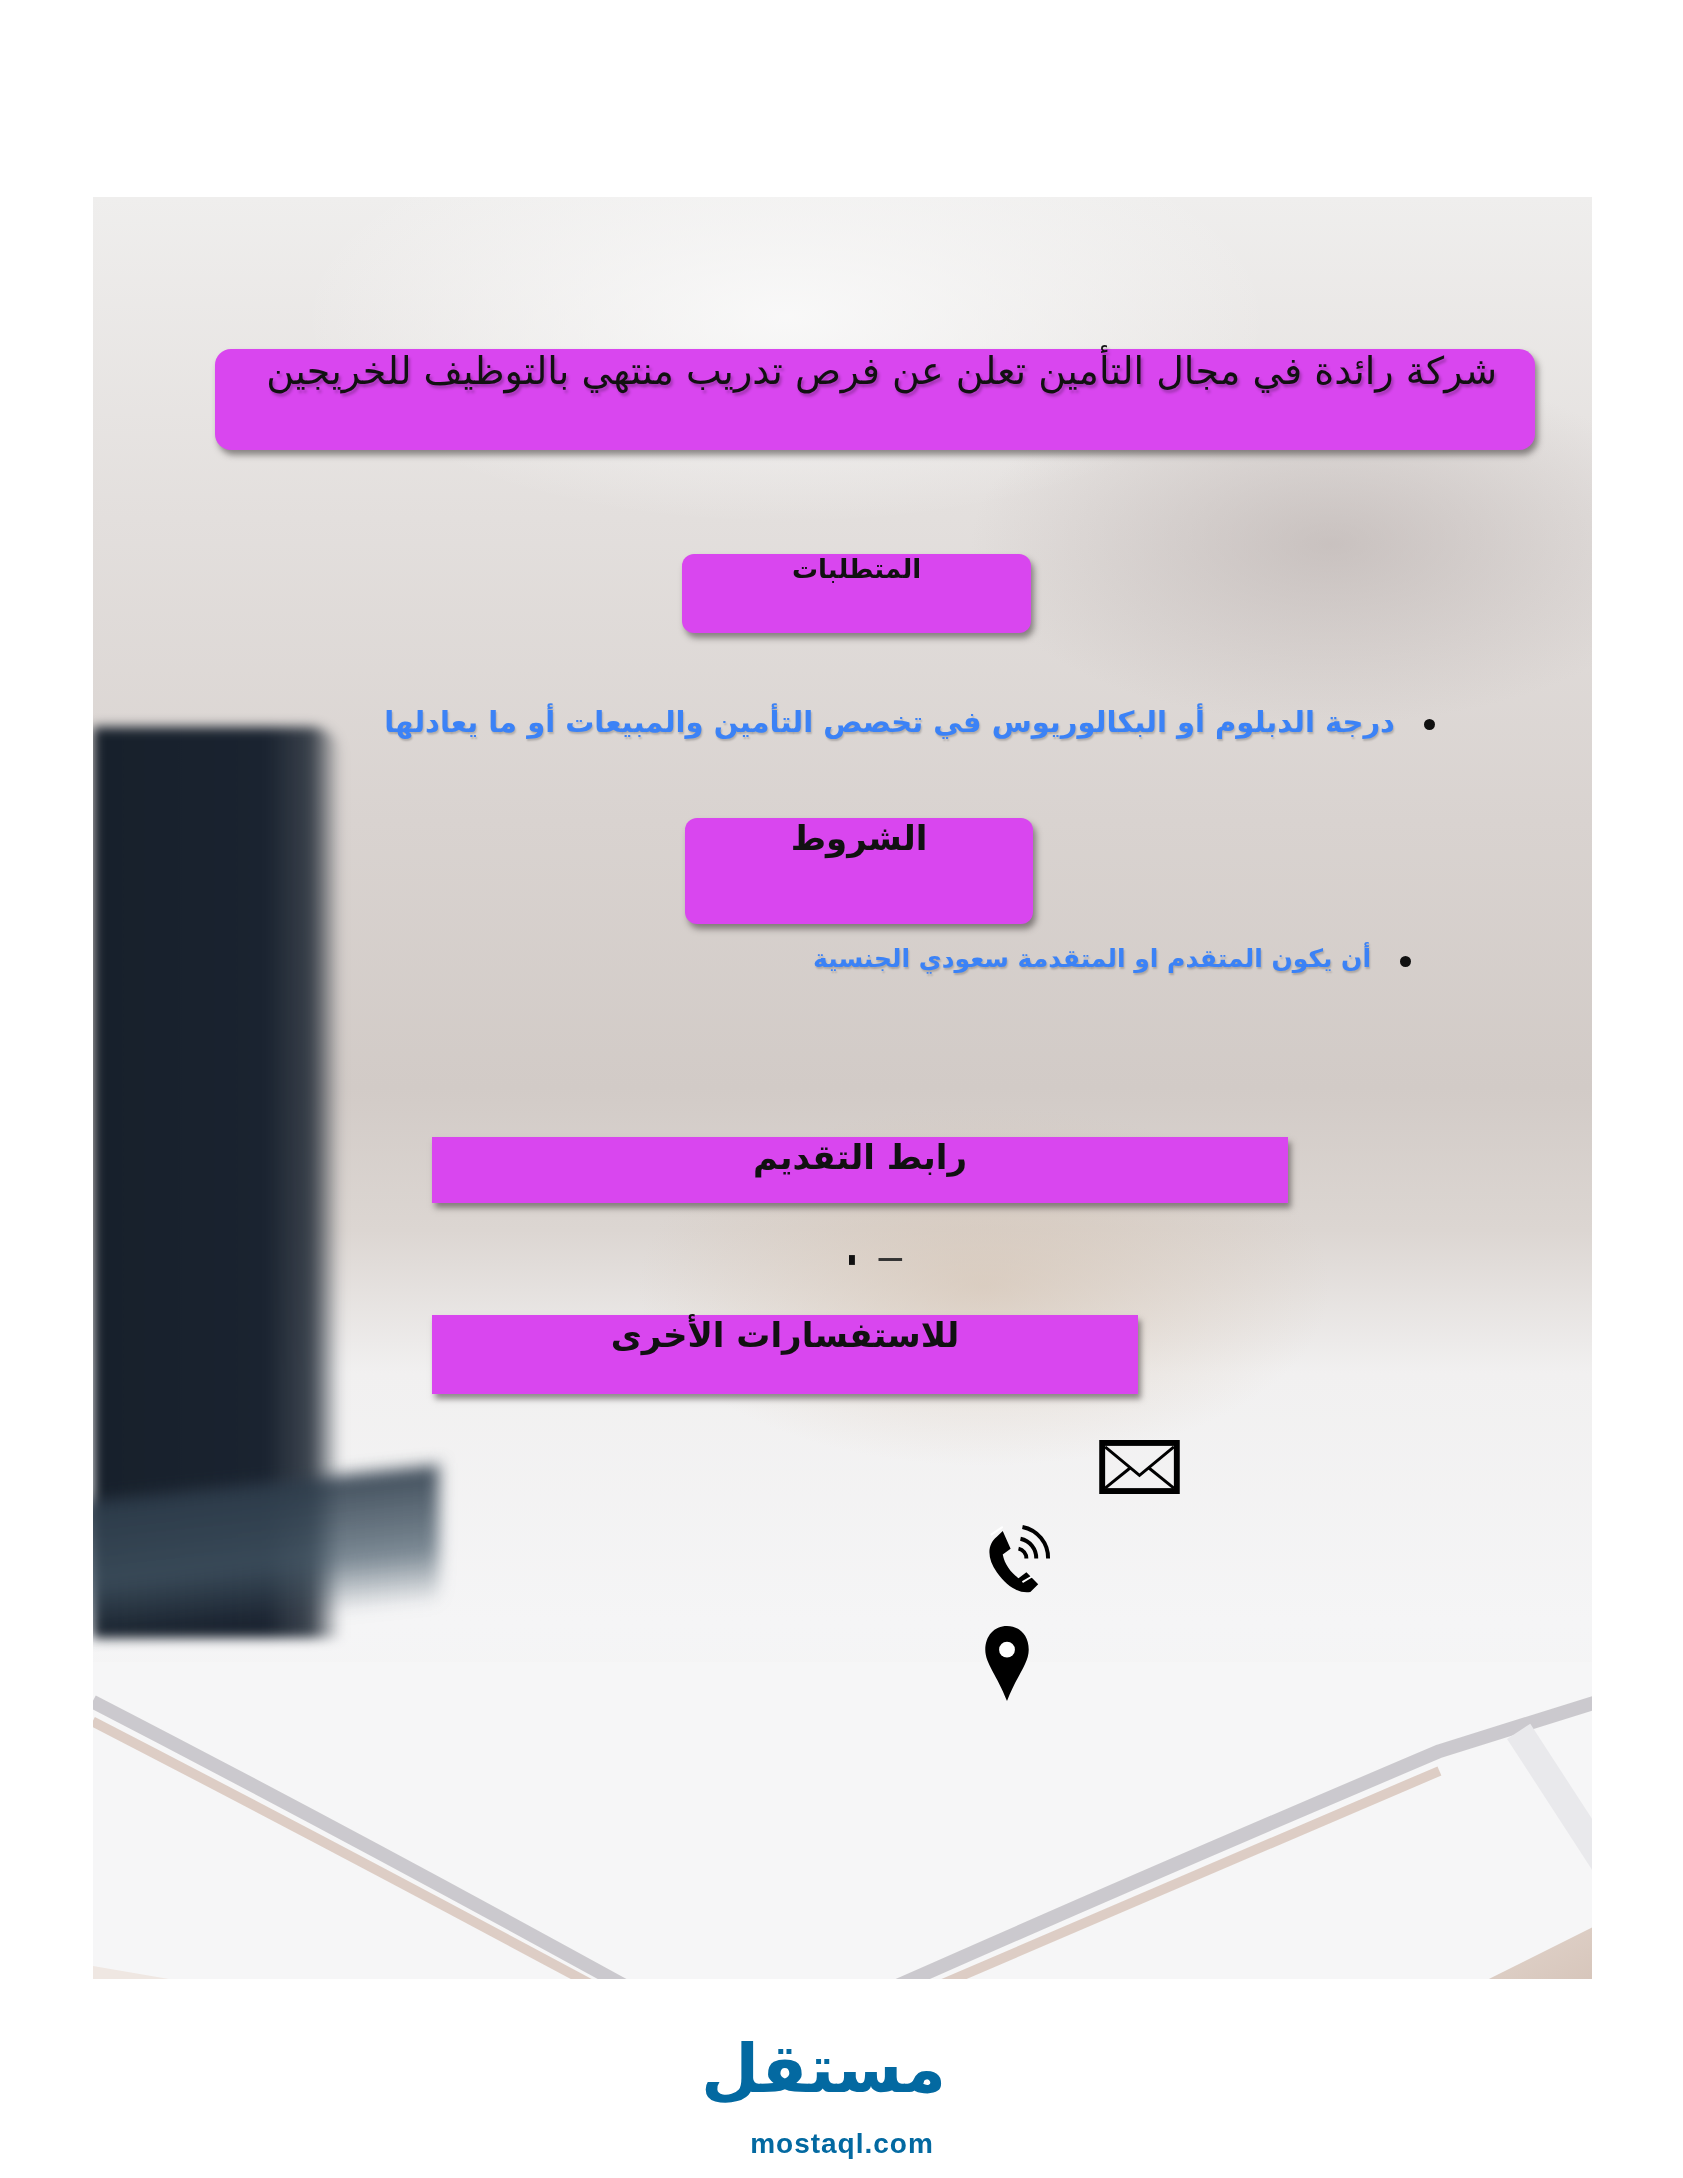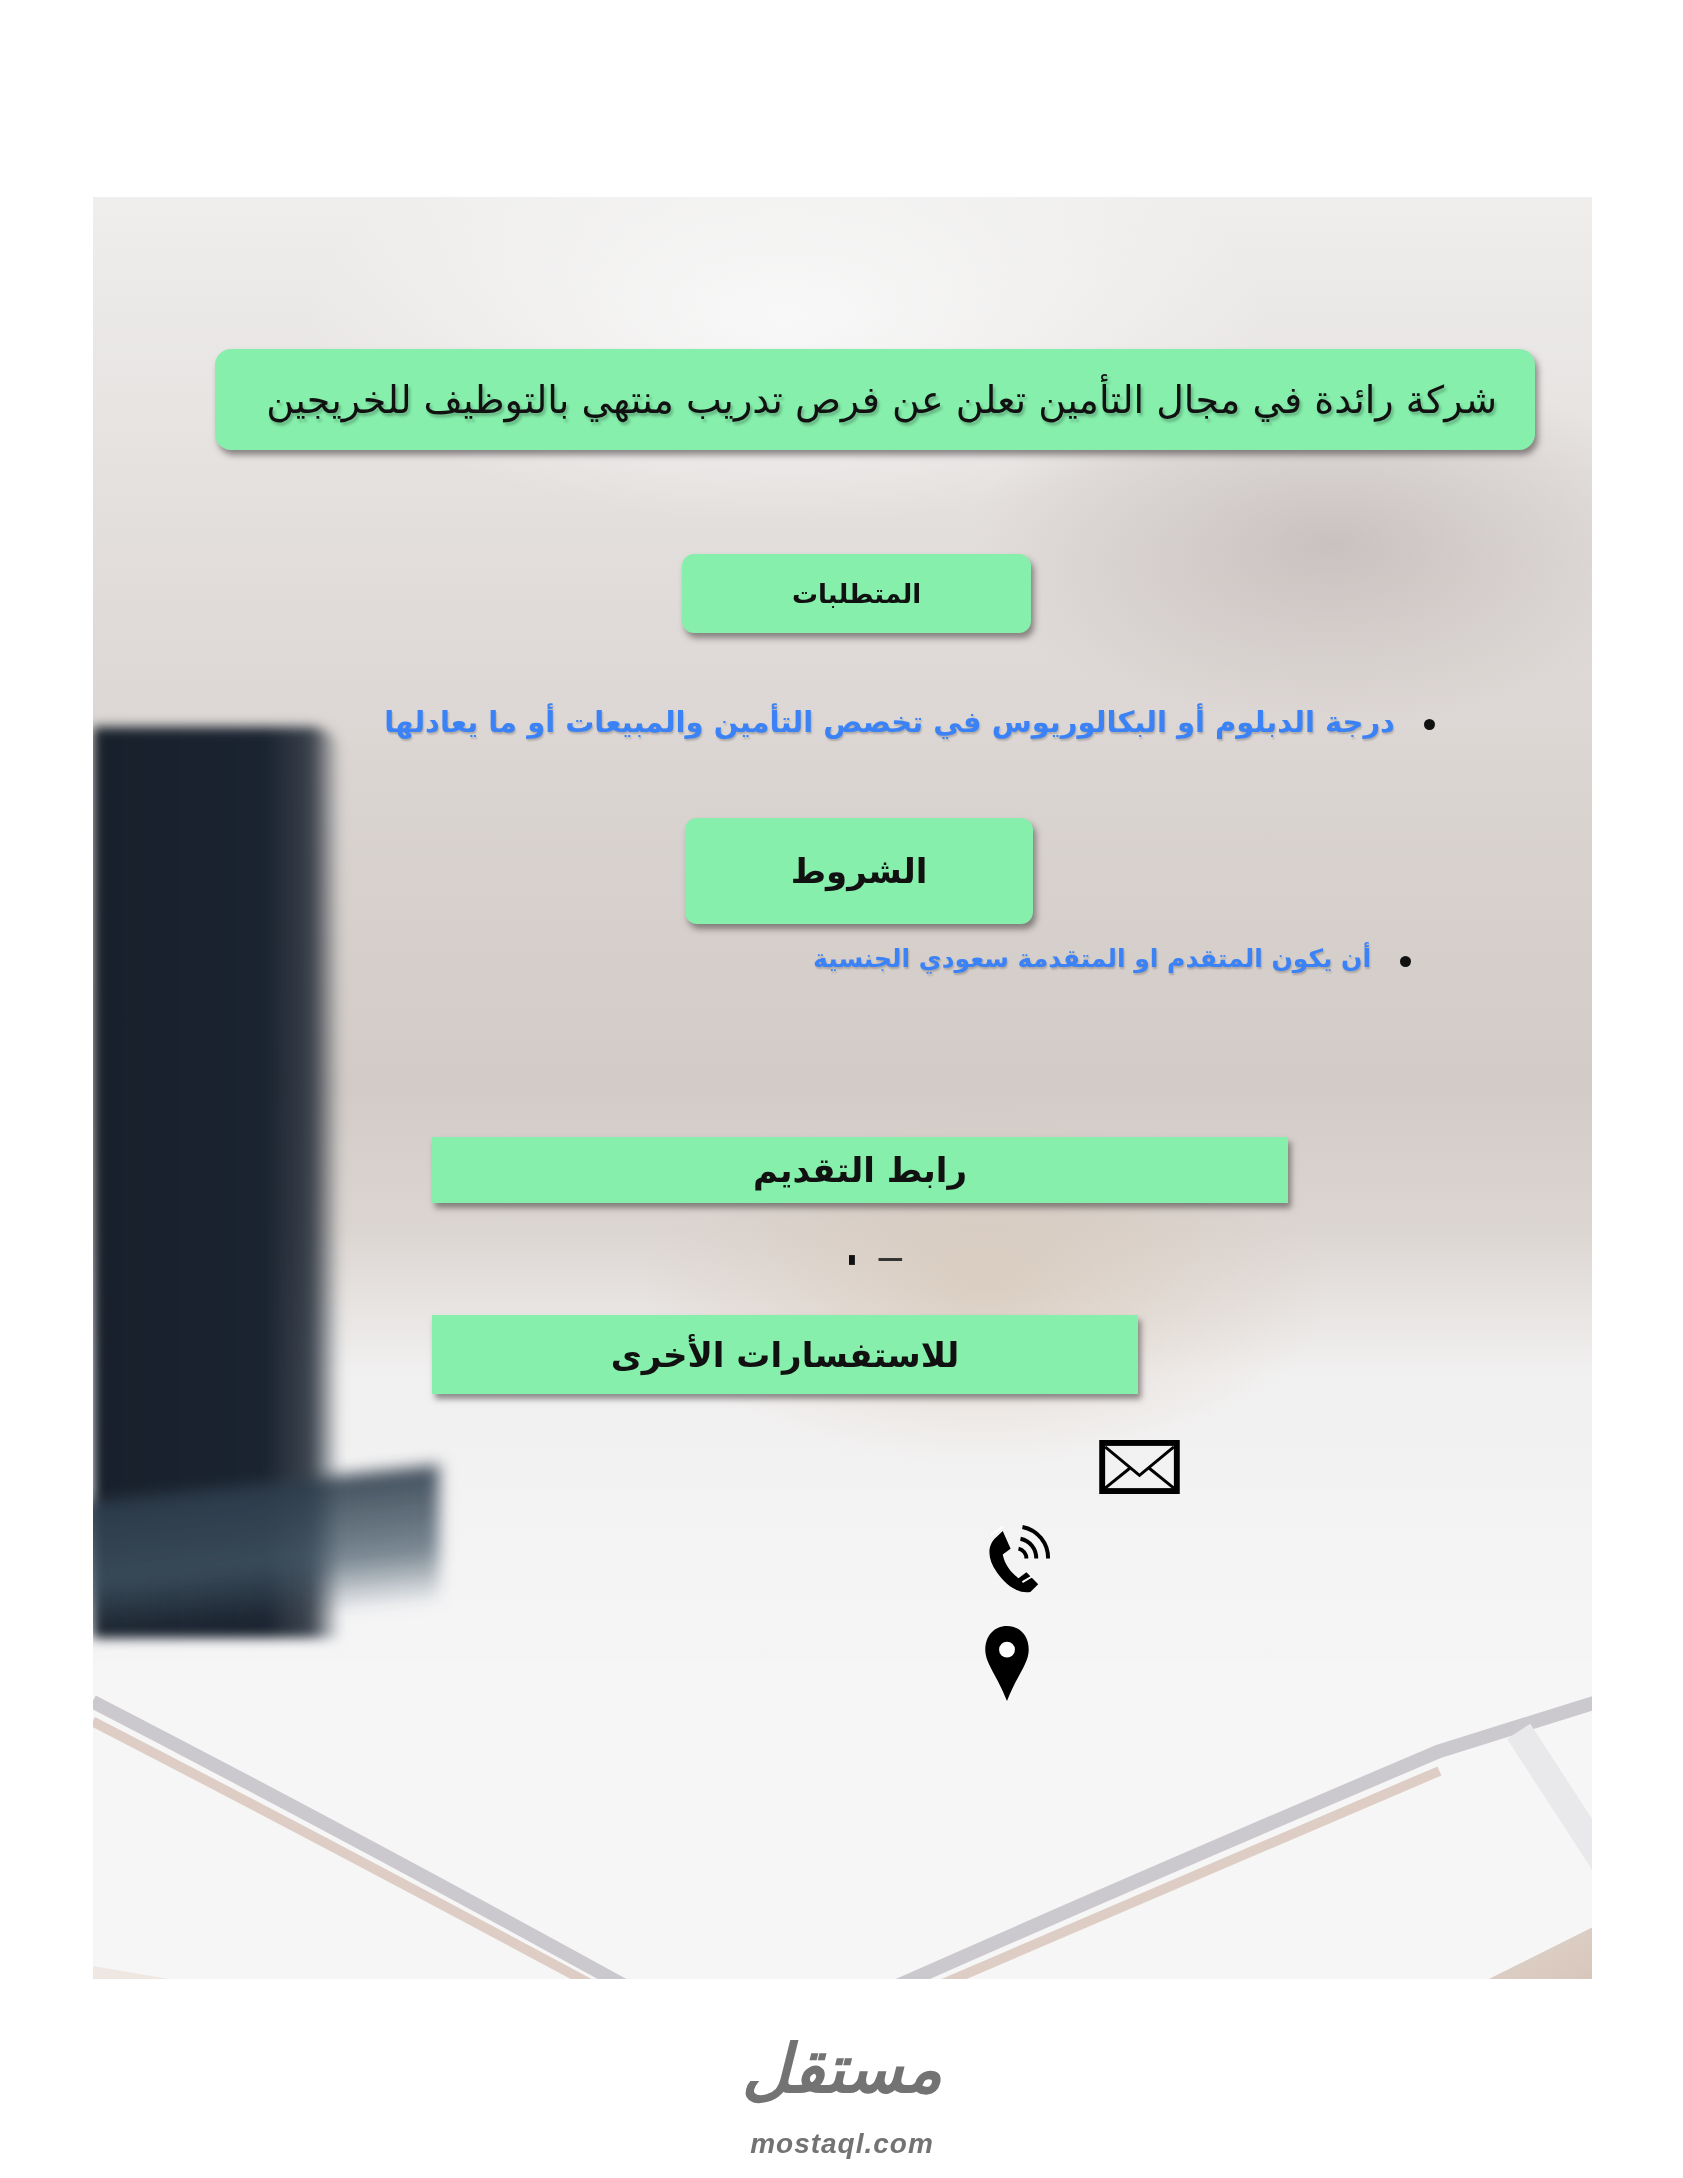--- a/index.html
+++ b/index.html
@@ -23,23 +23,23 @@
     .laptop-base {
       position: absolute; left: -20px; top: 1287px; width: 366px; height: 139px;
       background: linear-gradient(180deg, rgba(45,60,75,0.9), rgba(70,90,105,0.7) 60%, rgba(200,200,205,0) 100%);
       transform: skewY(-6deg); filter: blur(8px);
     }
     .notebook {
       position: absolute; left: -40px; top: 1465px; width: 1634px; height: 416px;
     }
     .notebook svg { width: 100%; height: 100%; }
     .pill {
-      position: absolute; background: #86efac;
+      position: absolute; background: #d946ef;
       box-shadow: 3px 5px 6px rgba(60,55,55,0.55);
-      display: flex; align-items: center; justify-content: center; direction: rtl;
+      display: flex; justify-content: center; direction: rtl;
       color: #111; font-weight: bold;
     }
     .title-box {
       left: 215px; top: 349px; width: 1320px; height: 101px; border-radius: 16px;
       font-weight: normal; font-size: 38px; justify-content: flex-start; padding-right: 38px; box-sizing: border-box;
       font-family: "DejaVu Sans", sans-serif; text-shadow: 2px 3px 3px rgba(0,0,0,0.25);
     }
     .req-box { left: 682px; top: 554px; width: 349px; height: 79px; border-radius: 12px; font-size: 26px; }
     .cond-box { left: 685px; top: 818px; width: 348px; height: 106px; border-radius: 12px; font-size: 34px; }
     .apply-box { left: 432px; top: 1137px; width: 856px; height: 66px; font-size: 34px; border-radius: 0; }
@@ -53,21 +53,21 @@
       content: ""; position: absolute; right: 10px; top: 50%; width: 11px; height: 11px; margin-top: -3px;
       background: #111; border-radius: 50%;
     }
     .req-list { right: 238px; top: 705px; font-size: 29px; }
     .cond-list { right: 262px; top: 931px; font-size: 25px; line-height: 55px; }
     .artifact { position: absolute; left: 849px; top: 1253px; width: 59px; height: 14px; }
     .icon { position: absolute; }
     .mail-icon { left: 1099px; top: 1440px; width: 81px; height: 54px; }
     .phone-icon { left: 983px; top: 1521px; width: 71px; height: 75px; }
     .pin-icon { left: 983px; top: 1624px; width: 48px; height: 79px; }
-    .watermark { position: absolute; left: 738px; top: 2035px; width: 208px; text-align: center; color: #737373; font-style: italic; }
+    .watermark { position: absolute; left: 738px; top: 2035px; width: 208px; text-align: center; color: #0369a1; }
     .watermark .ar { font-size: 67px; font-weight: bold; line-height: 69px; direction: rtl; font-family: "DejaVu Sans", sans-serif; }
     .watermark .en { font-size: 28px; font-weight: bold; line-height: 30px; font-family: "Liberation Sans", sans-serif; letter-spacing: 1px; margin-top: 25px; }
   </style>
 </head>
 <body>
 
 <div class="frame">
   <div class="laptop"></div>
   <div class="laptop-base"></div>
   <div class="notebook">

